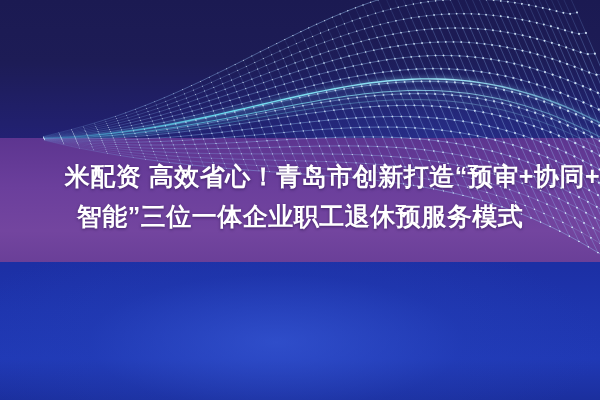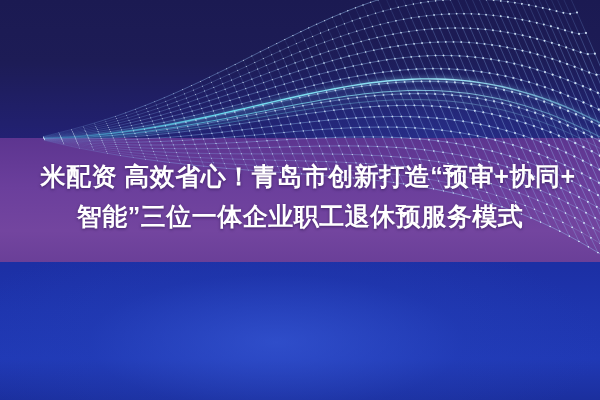--- a/index.html
+++ b/index.html
@@ -78,21 +78,21 @@
     font-size: 25px;
     line-height: 40px;
     letter-spacing: 0.5px;
     text-shadow: 0 1px 3px rgba(25,10,55,0.55);
     white-space: nowrap;
   }
   #headline .hl-line {
     display: block;
   }
   #headline .hl-line-1 {
-    text-align: center;
+    text-align: right;
     padding-left: 16px;
   }
 </style>
 </head>
 <body>
 
 <div id="banner">
 
   <div class="band band-top"></div>
   <div class="top-glow"></div>

